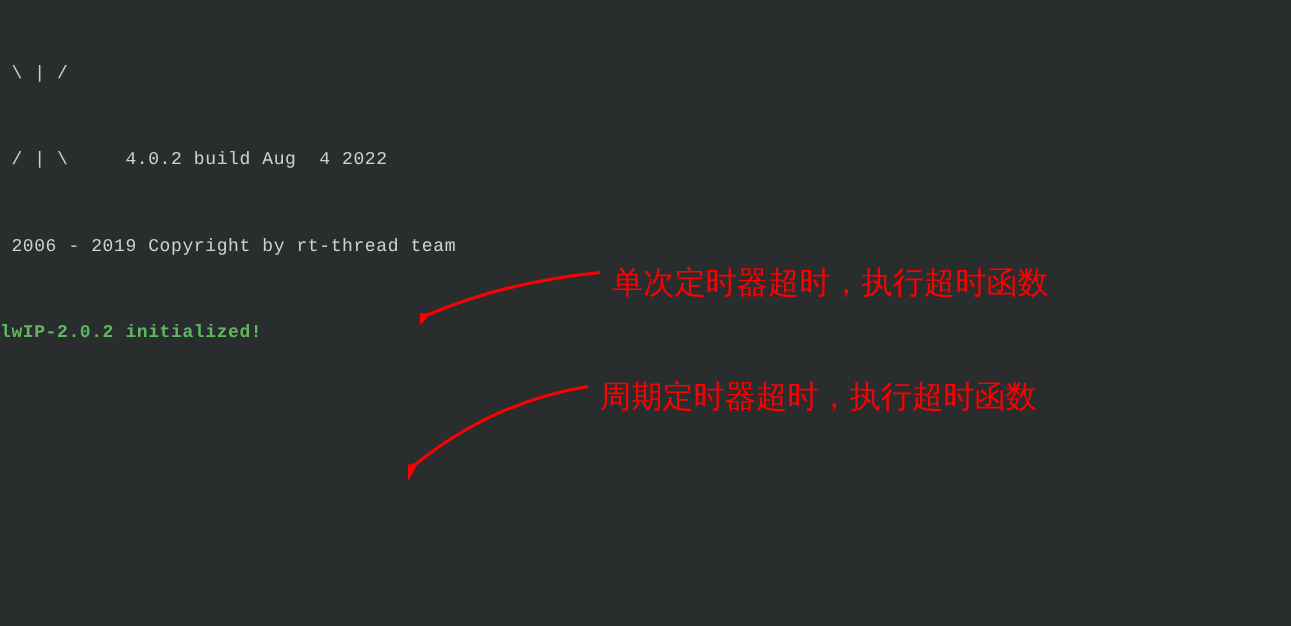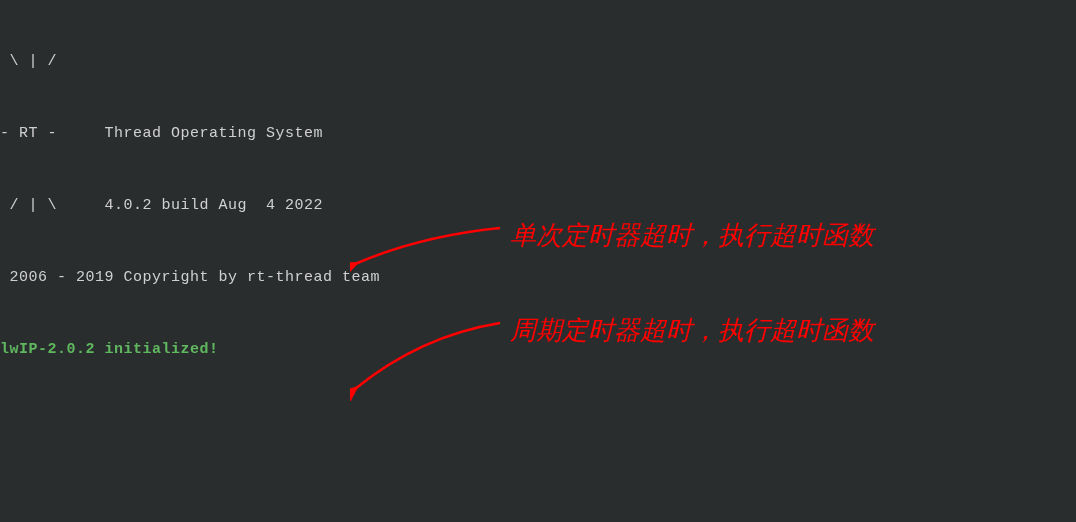--- a/index.html
+++ b/index.html
@@ -33,49 +33,47 @@
       color: #5fb85f;
       font-weight: bold;
     }
     .annotation {
       position: absolute;
       color: #ff0000;
       font-family: 'Microsoft YaHei', 'SimHei', sans-serif;
       font-size: 26px;
       font-weight: 500;
       display: flex;
-      align-items: center;
-      font-style: italic;
+      align-items: flex-start;
     }
     .annotation-1 {
       top: 215px;
       left: 350px;
     }
     .annotation-2 {
       top: 310px;
-      left: 350px;
+      left: 340px;
     }
     .arrow {
       width: 150px;
       height: 40px;
       position: relative;
       margin-right: 10px;
     }
     .arrow svg {
       position: absolute;
       top: 0;
       left: 0;
     }
   </style>
 </head>
 <body>
 
 <div class="terminal">
   <span class="line gray"> \ | /</span>
-  <span class="line gray">- RT -     Thread Operating System</span>
   <span class="line gray"> / | \     4.0.2 build Aug  4 2022</span>
   <span class="line gray"> 2006 - 2019 Copyright by rt-thread team</span>
   <span class="line green">lwIP-2.0.2 initialized!</span>
   
   
   
   
   
   
   

